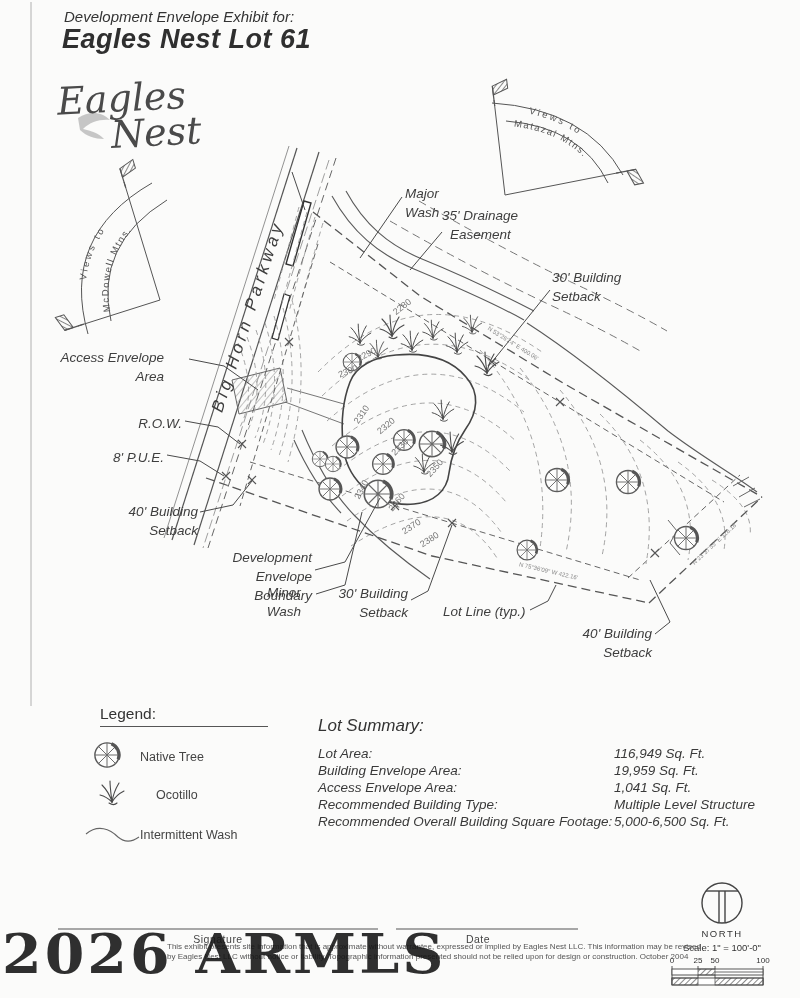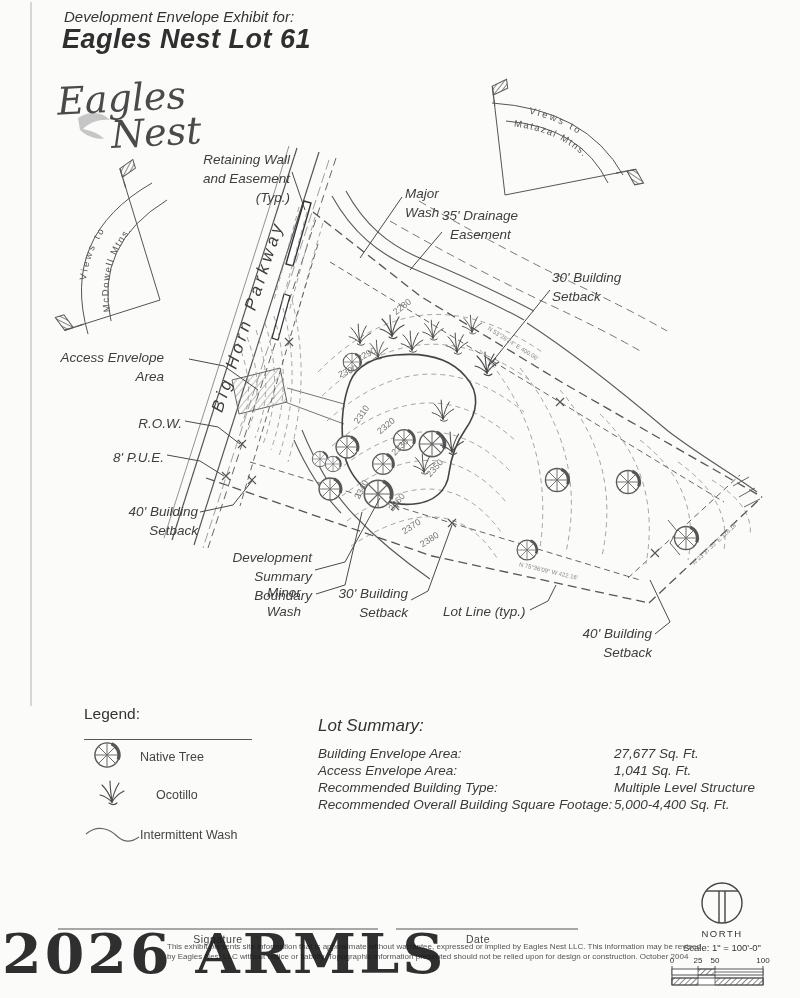--- a/index.html
+++ b/index.html
@@ -8,22 +8,22 @@
   .page svg.canvas{position:absolute;left:0;top:0;z-index:1;}
   .txt{position:absolute;z-index:2;color:#3e3e3e;}
   .exhibit-for{left:64px;top:8px;font:italic 15px "Liberation Sans",sans-serif;color:#333;}
   .lot-title{left:62px;top:24px;font:italic 600 27px "Liberation Sans",sans-serif;color:#2f2f2f;letter-spacing:.5px;}
   .logo{left:58px;top:80px;font:italic 38px "DejaVu Serif",serif;color:#4a4a4a;transform:rotate(-3deg);line-height:36px;}
   .logo .w2{display:block;margin-left:52px;}
   .mlabel{position:absolute;z-index:2;font:italic 13.5px "Liberation Sans",sans-serif;color:#3e3e3e;
           line-height:19px;white-space:nowrap;}
   .ra{text-align:right;}
   .ctr{text-align:center;}
-  .legend-title{left:84px;top:705px;font:15.5px "Liberation Sans",sans-serif;color:#333;
-                border-bottom:1.6px solid #555;width:168px;padding-bottom:16px;}
+  .legend-title{left:100px;top:705px;font:15.5px "Liberation Sans",sans-serif;color:#333;
+                border-bottom:1.6px solid #555;width:168px;padding-bottom:3px;}
   .legend-item{font:12.5px "Liberation Sans",sans-serif;color:#444;}
   .summary{left:318px;top:716px;width:470px;}
   .summary .stitle{font:italic 17px "Liberation Sans",sans-serif;color:#333;margin-bottom:9px;}
   .srow{display:flex;font:italic 13.5px "Liberation Sans",sans-serif;color:#3a3a3a;line-height:17px;}
   .srow .sl{width:296px;white-space:nowrap;}
   .srow .sv{white-space:nowrap;}
   .foot-label{font:10.5px "Liberation Sans",sans-serif;color:#444;letter-spacing:.5px;}
   .disc{font:8px "Liberation Sans",sans-serif;color:#555;white-space:nowrap;z-index:2;}
   .watermark{left:2px;top:922px;font:700 57px "DejaVu Serif",serif;color:#141414;opacity:.88;
              letter-spacing:3px;z-index:5;transform:scaleY(.95);transform-origin:left top;}
@@ -306,25 +306,20 @@
   </g>
 </svg>
 
 <div class="txt exhibit-for">Development Envelope Exhibit for:</div>
 <div class="txt lot-title">Eagles Nest Lot 61</div>
 <div class="txt logo">
   <span>Eagles</span>
   <span class="w2">Nest</span>
 </div>
 
-<div class="mlabel ra" style="right:510px;top:150px;">
-  <span style="display:block">Retaining Wall</span>
-  <span style="display:block">and Easement</span>
-  <span style="display:block">(Typ.)</span>
-</div>
 <div class="mlabel" style="left:405px;top:184px;">
   <span style="display:block">Major</span>
   <span style="display:block">Wash</span>
 </div>
 <div class="mlabel" style="left:442px;top:206px;">
   <span style="display:block">35' Drainage</span>
   <span style="display:block;padding-left:8px">Easement</span>
 </div>
 <div class="mlabel" style="left:552px;top:268px;">
   <span style="display:block">30' Building</span>
@@ -335,21 +330,21 @@
   <span style="display:block">Area</span>
 </div>
 <div class="mlabel ra" style="right:618px;top:414px;">R.O.W.</div>
 <div class="mlabel ra" style="right:636px;top:448px;">8' P.U.E.</div>
 <div class="mlabel ra" style="right:602px;top:502px;">
   <span style="display:block">40' Building</span>
   <span style="display:block">Setback</span>
 </div>
 <div class="mlabel ra" style="right:488px;top:548px;">
   <span style="display:block">Development</span>
-  <span style="display:block">Summary</span>
+  <span style="display:block">Envelope</span>
   <span style="display:block">Boundary</span>
 </div>
 <div class="mlabel ctr" style="left:252px;top:583px;width:64px;">
   <span style="display:block">Minor</span>
   <span style="display:block">Wash</span>
 </div>
 <div class="mlabel ra" style="right:392px;top:584px;">
   <span style="display:block">30' Building</span>
   <span style="display:block">Setback</span>
 </div>
@@ -360,34 +355,38 @@
 </div>
 
 <div class="txt legend-title">Legend:</div>
 <div class="txt legend-item" style="left:140px;top:750px;">Native Tree</div>
 <div class="txt legend-item" style="left:140px;top:788px;margin-left:16px;">Ocotillo</div>
 <div class="txt legend-item" style="left:140px;top:828px;">Intermittent Wash</div>
 
 <div class="txt summary">
   <div class="stitle">Lot Summary:</div>
   <div class="srow">
+    <span class="sl">Lot Area:</span>
+    <span class="sv">116,949 Sq. Ft.</span>
+  </div>
+  <div class="srow">
     <span class="sl">Building Envelope Area:</span>
-    <span class="sv">27,677 Sq. Ft.</span>
+    <span class="sv">19,959 Sq. Ft.</span>
   </div>
   <div class="srow">
     <span class="sl">Access Envelope Area:</span>
     <span class="sv">1,041 Sq. Ft.</span>
   </div>
   <div class="srow">
     <span class="sl">Recommended Building Type:</span>
     <span class="sv">Multiple Level Structure</span>
   </div>
   <div class="srow">
     <span class="sl">Recommended Overall Building Square Footage:</span>
-    <span class="sv">5,000-4,400 Sq. Ft.</span>
+    <span class="sv">5,000-6,500 Sq. Ft.</span>
   </div>
 </div>
 
 <div class="txt foot-label ctr" style="left:178px;top:933px;width:80px;">Signature</div>
 <div class="txt foot-label ctr" style="left:448px;top:933px;width:60px;">Date</div>
 <div class="txt disc" style="left:167px;top:942px;">This exhibit presents site information that is approximate without warrantee, expressed or implied by Eagles Nest LLC.  This information may be revised</div>
 <div class="txt disc" style="left:167px;top:952px;">by Eagles Nest LLC without notice or liability.  Topographic information presented should not be relied upon for design or construction.  October 2004</div>
 
 <div class="txt watermark">2026 ARMLS</div>
 

